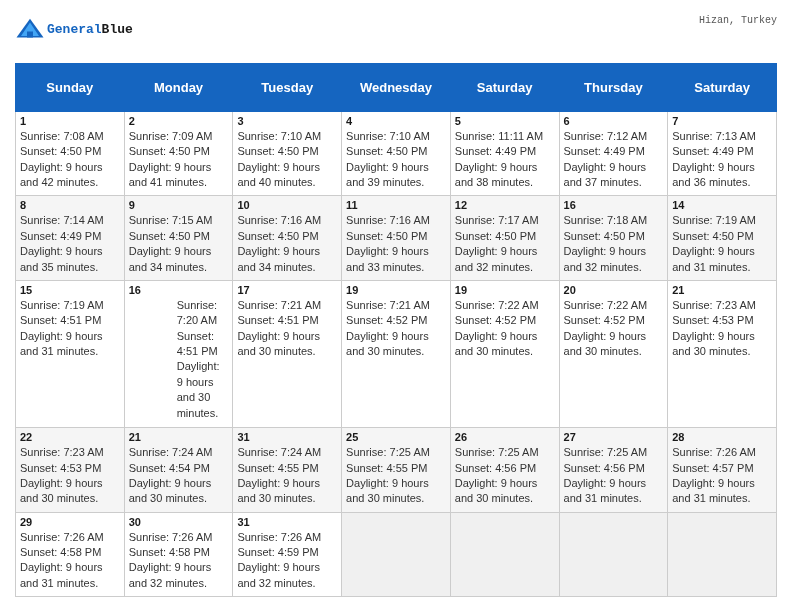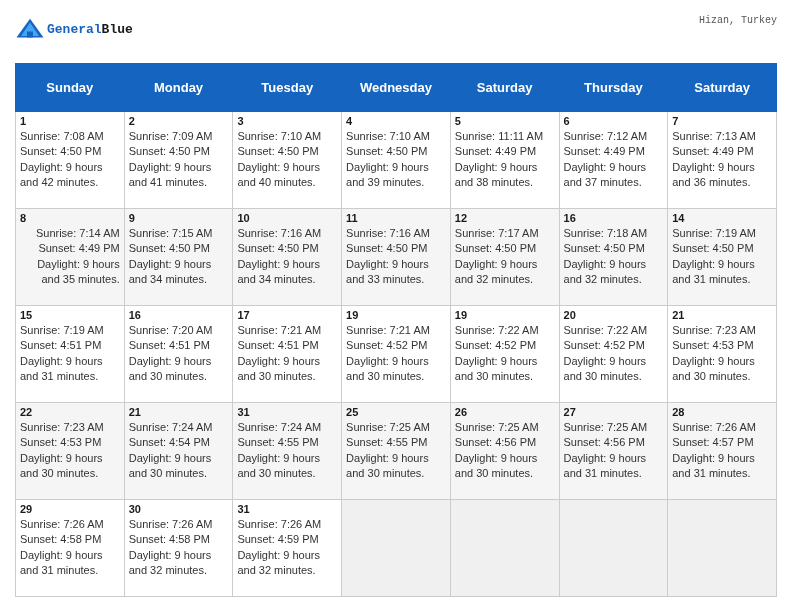--- a/index.html
+++ b/index.html
@@ -173,21 +173,21 @@
             <span class="day-num">7</span>
             <div class="day-info" style="white-space: pre-line;">Sunrise: 7:13 AM
 Sunset: 4:49 PM
 Daylight: 9 hours
 and 36 minutes.</div>
           </td>
         </tr>
         <tr>
           <td>
             <span class="day-num">8</span>
-            <div class="day-info" style="white-space: pre-line; text-align: right;">Sunrise: 7:14 AM
+            <div class="day-info" style="white-space: pre-line;">Sunrise: 7:14 AM
 Sunset: 4:49 PM
 Daylight: 9 hours
 and 35 minutes.</div>
           </td>
           <td>
             <span class="day-num">9</span>
             <div class="day-info" style="white-space: pre-line;">Sunrise: 7:15 AM
 Sunset: 4:50 PM
 Daylight: 9 hours
 and 34 minutes.</div>
@@ -231,21 +231,21 @@
         <tr>
           <td>
             <span class="day-num">15</span>
             <div class="day-info" style="white-space: pre-line;">Sunrise: 7:19 AM
 Sunset: 4:51 PM
 Daylight: 9 hours
 and 31 minutes.</div>
           </td>
           <td>
             <span class="day-num">16</span>
-            <div class="day-info" style="white-space: pre-line;">Sunrise: 7:20 AM
+            <div class="day-info" style="white-space: pre-line; margin-left: 48px;">Sunrise: 7:20 AM
 Sunset: 4:51 PM
 Daylight: 9 hours
 and 30 minutes.</div>
           </td>
           <td>
             <span class="day-num">17</span>
             <div class="day-info" style="white-space: pre-line;">Sunrise: 7:21 AM
 Sunset: 4:51 PM
 Daylight: 9 hours
 and 30 minutes.</div>

